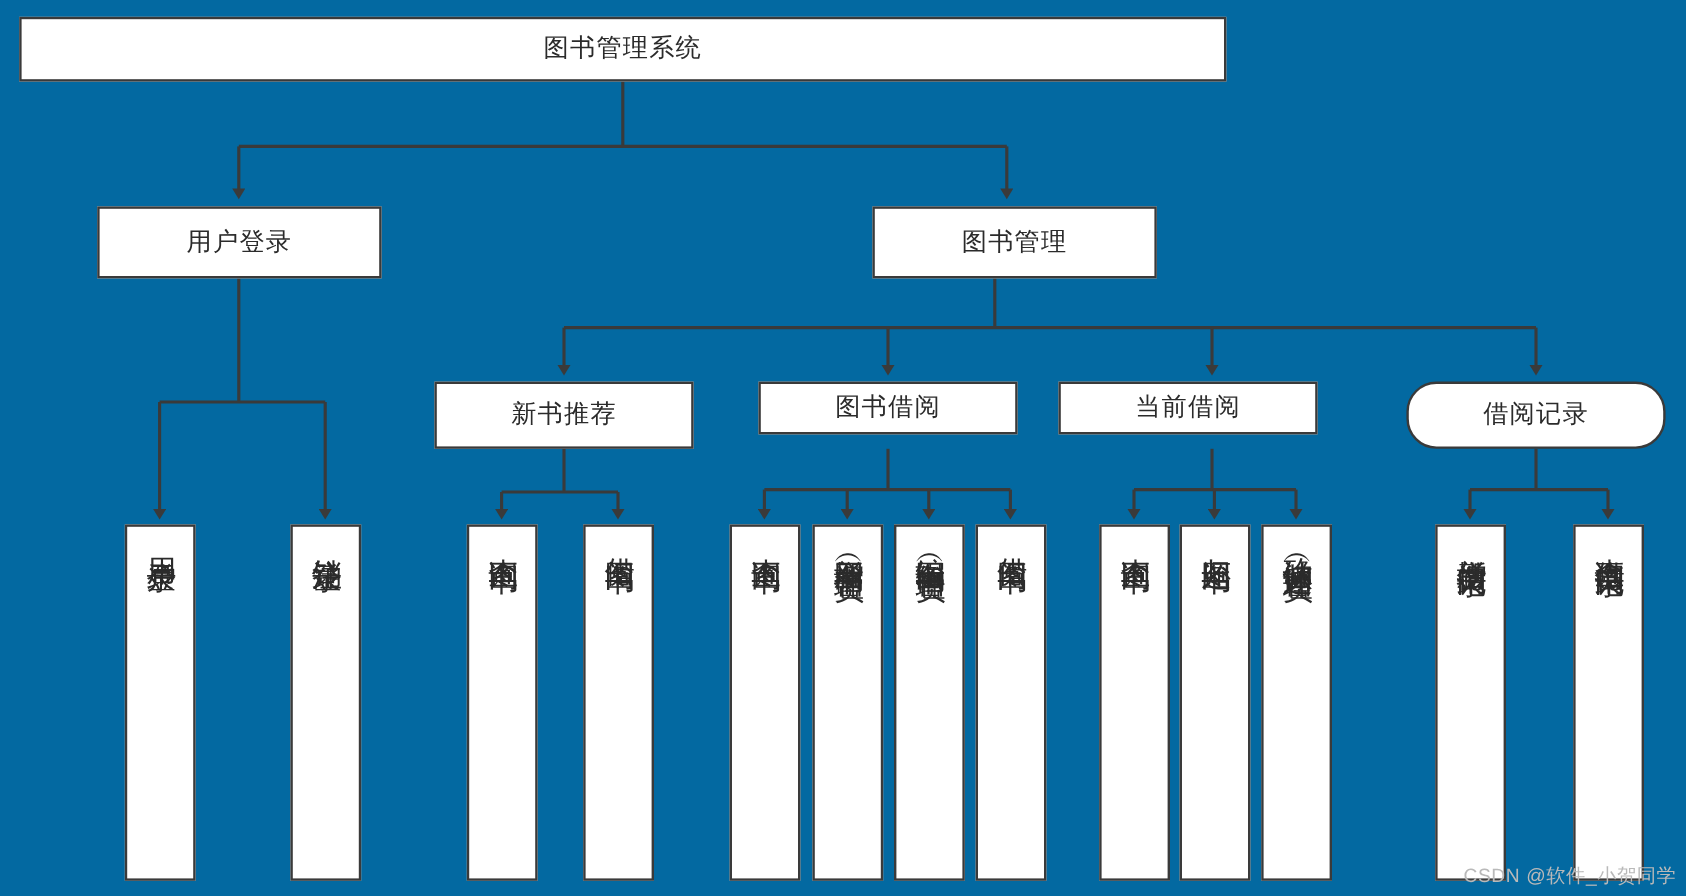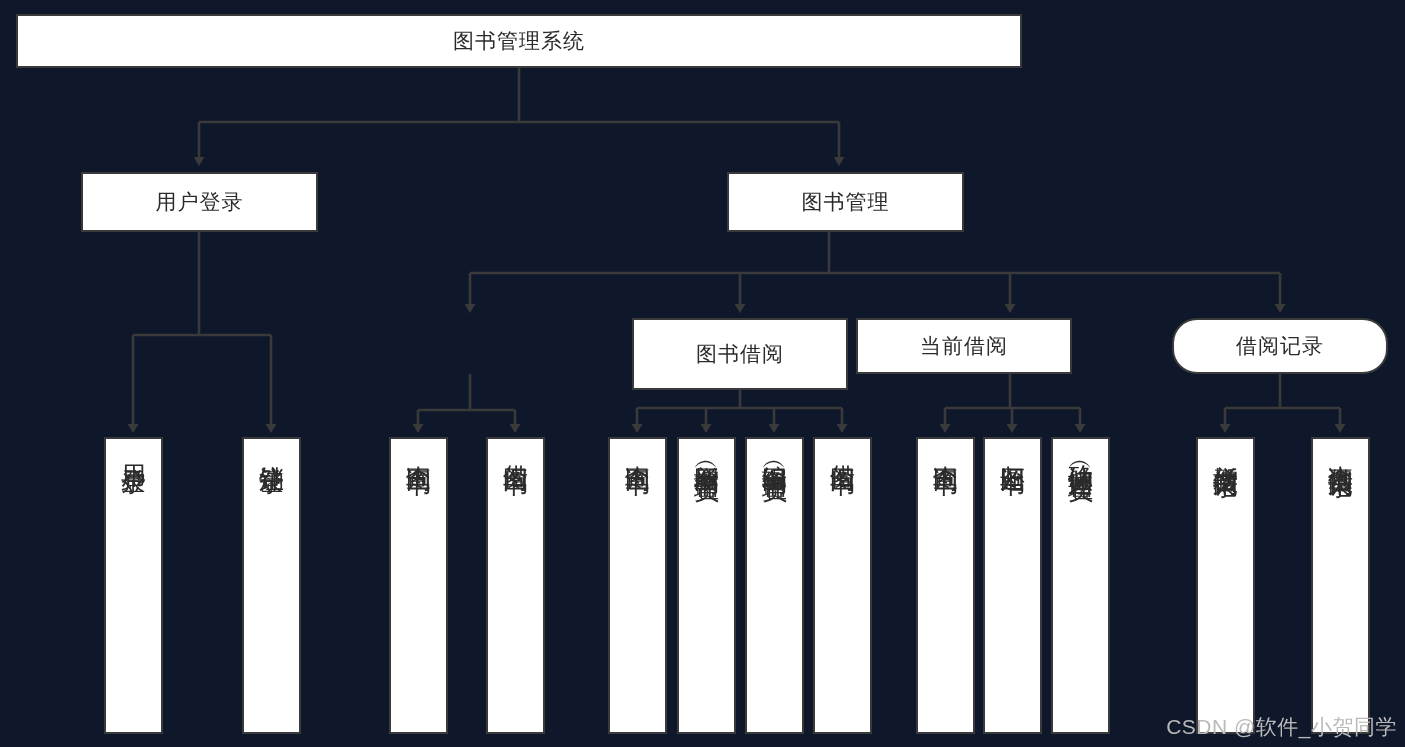--- a/index.html
+++ b/index.html
@@ -7,21 +7,21 @@
     padding: 0;
     background: #ffffff;
   }
   body {
     font-family: "Liberation Sans", "DejaVu Sans", sans-serif;
   }
   #canvas {
     position: relative;
     width: 1405px;
     height: 747px;
-    background: #0f172a;
+    background: #0369a1;
     overflow: hidden;
   }
   svg.wires {
     position: absolute;
     left: 0;
     top: 0;
     width: 1405px;
     height: 747px;
     pointer-events: none;
   }
@@ -59,21 +59,21 @@
     text-orientation: upright;
     font-size: 25px;
     letter-spacing: 2px;
     line-height: 1;
     white-space: nowrap;
   }
   .watermark {
     position: absolute;
     right: 8px;
     bottom: 6px;
-    font-size: 21px;
+    font-size: 16px;
     color: #b9b9b9;
     white-space: nowrap;
     letter-spacing: 0.5px;
   }
 </style>
 </head>
 <body>
 
 <div id="canvas">
 
@@ -131,24 +131,27 @@
     <span class="label">图书管理系统</span>
   </div>
 
   <div class="node horiz" style="left:81px; top:172px; width:237px; height:60px;">
     <span class="label">用户登录</span>
   </div>
   <div class="node horiz" style="left:727px; top:172px; width:237px; height:60px;">
     <span class="label">图书管理</span>
   </div>
 
-  <div class="node horiz" style="left:632px; top:318px; width:216px; height:72px;">
+  <div class="node horiz" style="left:362px; top:318px; width:216px; height:56px;">
+    <span class="label">新书推荐</span>
+  </div>
+  <div class="node horiz" style="left:632px; top:318px; width:216px; height:44px;">
     <span class="label">图书借阅</span>
   </div>
-  <div class="node horiz" style="left:856px; top:318px; width:216px; height:56px;align-items:center;">
+  <div class="node horiz" style="left:882px; top:318px; width:216px; height:44px;align-items:center;">
     <span class="label">当前借阅</span>
   </div>
   <div class="node horiz" style="left:1172px; top:318px; width:216px; height:56px;border-radius:25px;">
     <span class="label">借阅记录</span>
   </div>
 
   <div class="node vert" style="left:104px; top:437px; width:59px; height:297px;">
     <span class="label">用户登录</span>
   </div>
   <div class="node vert" style="left:242px; top:437px; width:59px; height:297px;">

